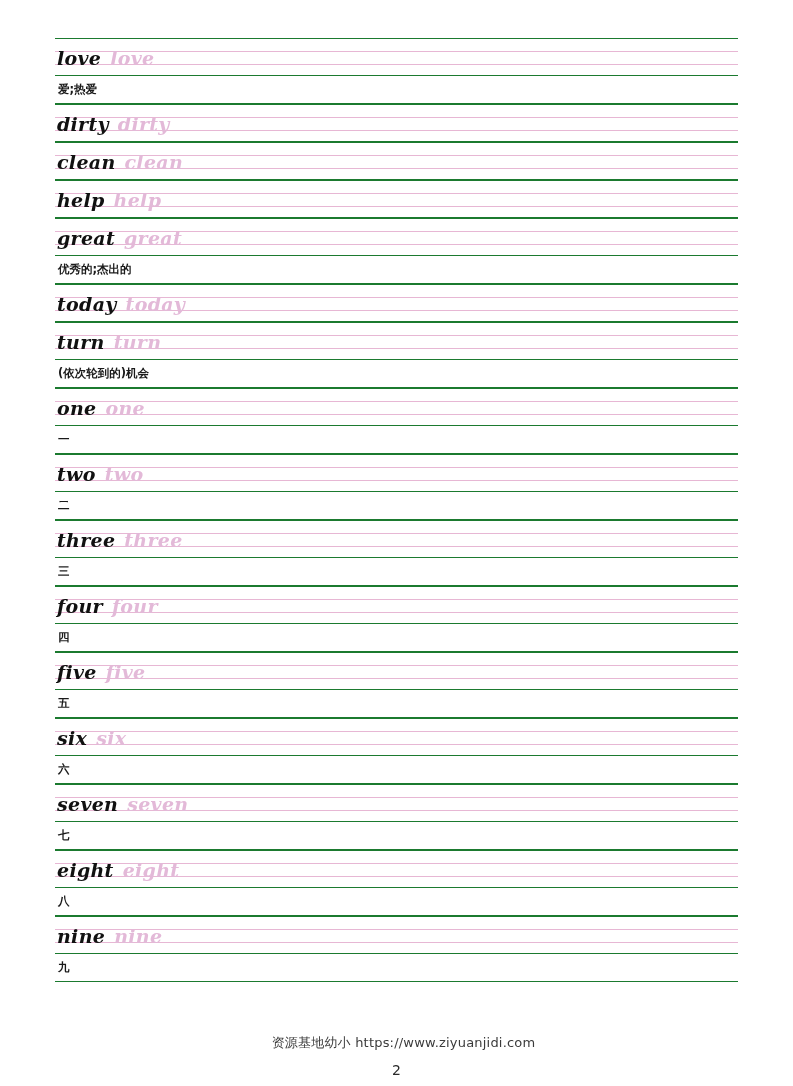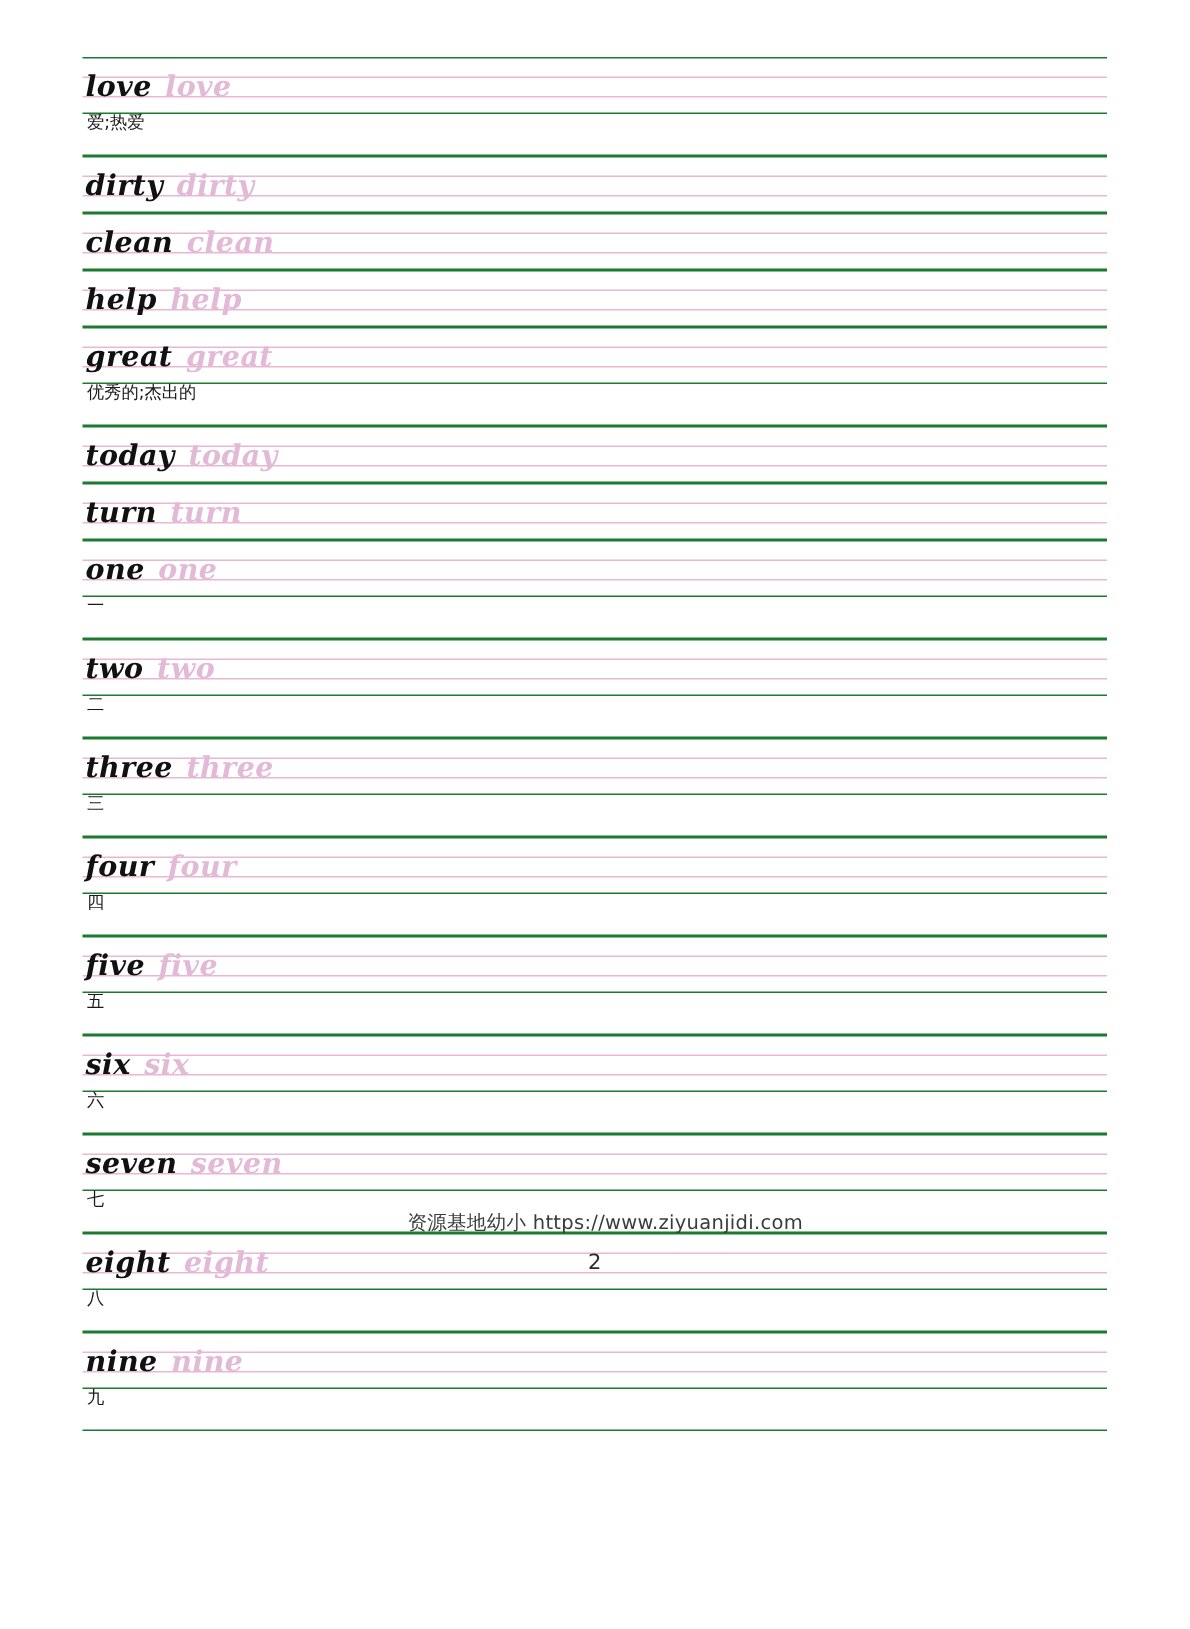--- a/index.html
+++ b/index.html
@@ -11,21 +11,21 @@
     width: 793px;
     height: 1086px;
     font-family: "Liberation Serif", serif;
     position: relative;
     overflow: hidden;
   }
 
   .page {
     position: relative;
     width: 793px;
-    height: 858px;
+    height: 1086px;
     box-sizing: border-box;
     padding: 38px 55px 0 55px;
   }
 
   .sheet {
     position: relative;
     width: 683px;
   }
 
   
@@ -84,20 +84,22 @@
     letter-spacing: 0.3px;
   }
 
   .trans-band {
     position: relative;
     height: 28px;
     width: 100%;
     box-sizing: border-box;
     border-bottom: 1.1px solid #1b7a2f;
     display: flex;
+    align-items: center;
+    font-weight: bold;
   }
   .trans {
     font-family: "DejaVu Sans", sans-serif;
     font-size: 11.5px;
     color: #1a1a1a;
     padding-left: 3px;
     line-height: 1;
   }
 
   .watermark {
@@ -195,20 +197,23 @@
       </div>
       <div class="entry">
         <div class="write-band">
           <div class="guide g1"></div>
           <div class="guide g2"></div>
           <div class="word-row">
             <span class="word">turn</span>
             <span class="word-ghost">turn</span>
           </div>
         </div>
+        <div class="trans-band">
+          <span class="trans">(依次轮到的)机会</span>
+        </div>
       </div>
       <div class="entry">
         <div class="write-band">
           <div class="guide g1"></div>
           <div class="guide g2"></div>
           <div class="word-row">
             <span class="word">one</span>
             <span class="word-ghost">one</span>
           </div>
         </div>

